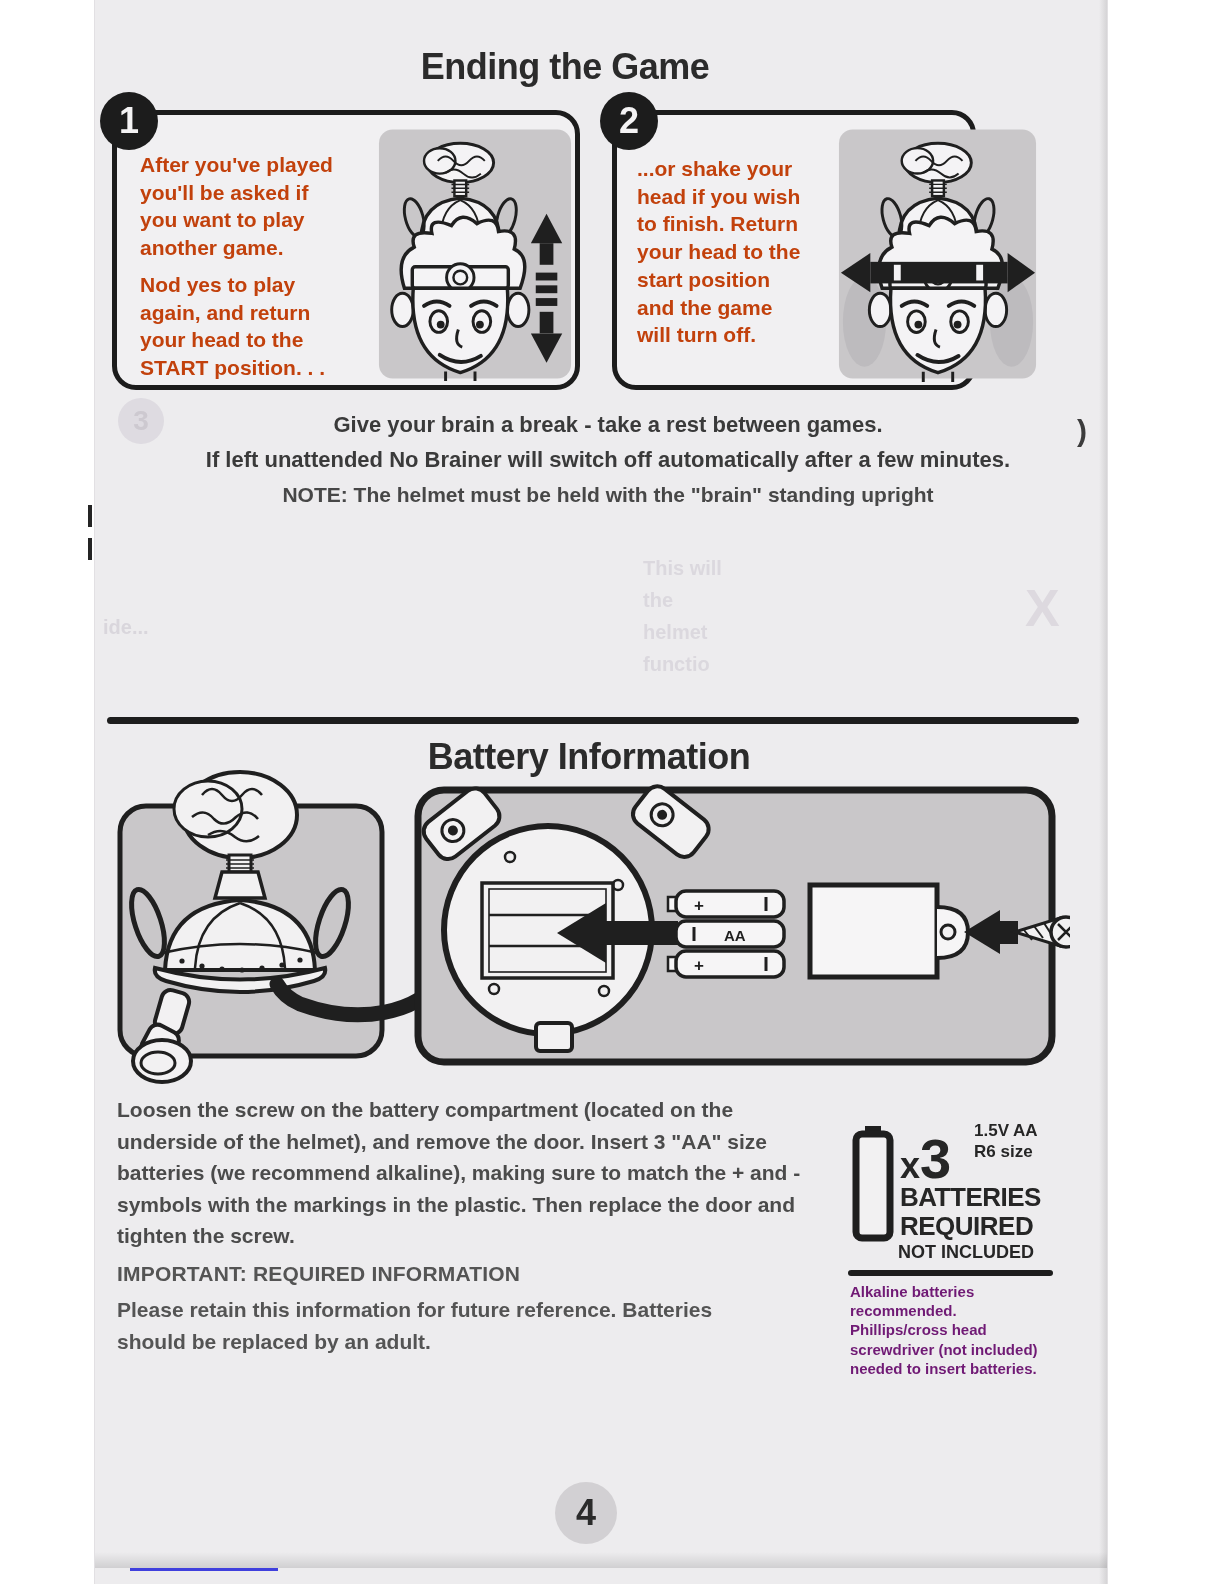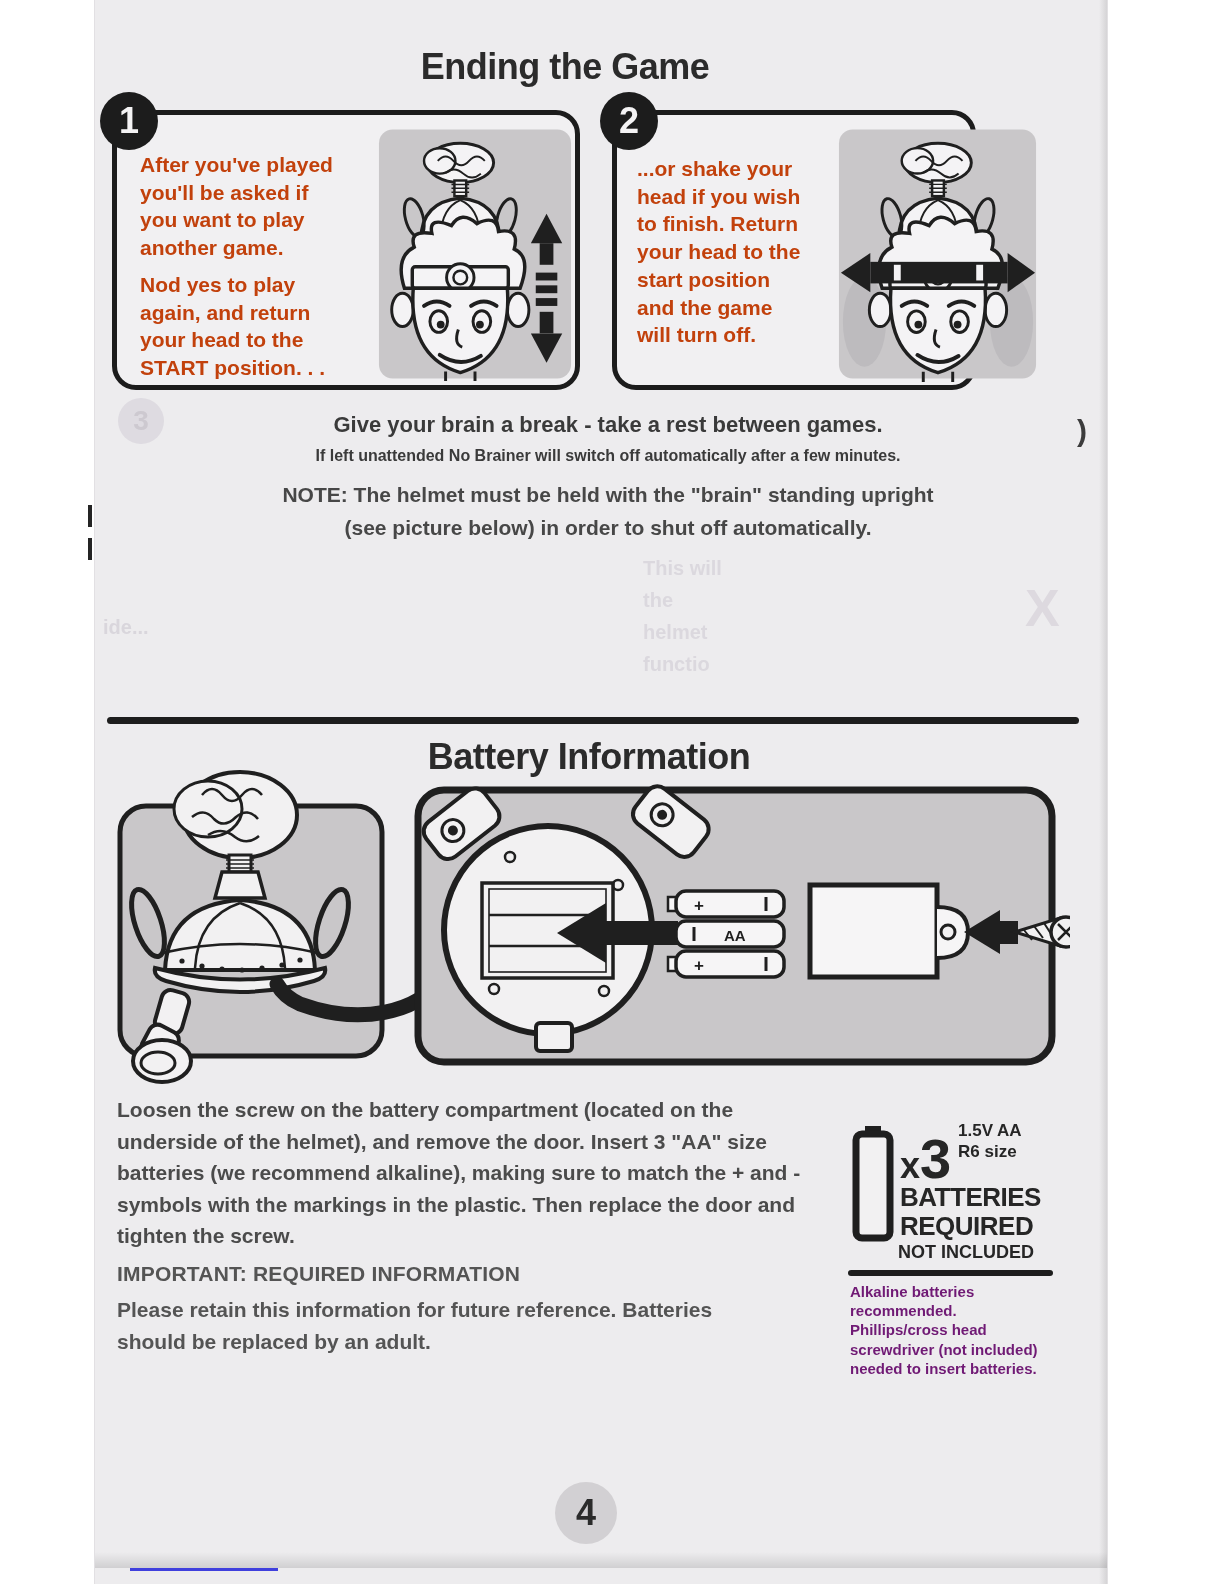--- a/index.html
+++ b/index.html
@@ -30,37 +30,37 @@
   .panel-text{position:absolute;font-size:21px;font-weight:700;color:#c2410c;line-height:1.32;}
   .p1a{left:23px;top:36px;width:235px;}
   .p1b{left:23px;top:156px;width:235px;}
   .p2a{left:20px;top:40px;width:215px;}
   .illo-box{position:absolute;}
   .illo1{left:260px;top:12px;}
   .illo2{left:220px;top:11px;}
 
   .center-line{position:absolute;left:0;width:1010px;text-align:center;font-weight:700;color:#3a3a3a;margin-left:8px;}
   .cl1{top:412px;font-size:22px;}
-  .cl2{top:447px;font-size:16px;}
+  .cl2{top:447px;font-size:22px;}
   .cl3{top:483px;font-size:21px;color:#474747;}
   .cl4{top:516px;font-size:21px;color:#474747;}
 
   .divider{position:absolute;left:12px;top:717px;width:972px;height:7px;background:#1d1d1d;border-radius:4px;}
 
   .instructions{position:absolute;left:22px;top:1094px;width:735px;font-size:21px;font-weight:700;
         color:#4b4b4b;line-height:1.5;}
   .important{position:absolute;left:22px;top:1262px;width:720px;color:#545454;}
   .important-title{font-size:21px;font-weight:800;margin-bottom:8px;letter-spacing:0.2px;}
   .important-text{font-size:21px;font-weight:800;line-height:1.5;}
 
   .badge{position:absolute;left:753px;top:1098px;width:215px;color:#262626;}
   .bat-x{position:absolute;left:52px;top:28px;font-weight:800;}
   .bat-x .x{font-size:36px;}
   .bat-x .n{font-size:56px;letter-spacing:-2px;}
-  .bat-specs{position:absolute;left:110px;top:22px;font-size:17px;font-weight:700;line-height:1.25;}
+  .bat-specs{position:absolute;left:126px;top:22px;font-size:17px;font-weight:700;line-height:1.25;}
   .req1{position:absolute;left:52px;top:84px;font-size:26px;font-weight:800;letter-spacing:-0.5px;}
   .req2{position:absolute;left:52px;top:113px;font-size:26px;font-weight:800;letter-spacing:-0.5px;}
   .req3{position:absolute;left:50px;top:144px;font-size:18px;font-weight:800;}
   .badge-rule{position:absolute;left:0px;top:172px;width:205px;height:6px;background:#1d1d1d;border-radius:3px;}
   .footnote{position:absolute;left:2px;top:184px;width:210px;font-size:15px;font-weight:700;
         color:#701a75;line-height:1.28;}
 
   .pagenum{position:absolute;left:460px;top:1482px;width:62px;height:62px;border-radius:50%;
         background:#d2d0d3;color:#2b2b2b;font-size:36px;font-weight:800;text-align:center;line-height:62px;}
   .blue-line{position:absolute;left:35px;top:1568px;width:148px;height:3px;background:#4040dd;}
@@ -211,21 +211,20 @@
             <rect x="58" y="140" width="7" height="16" fill="#f4f3f5"></rect>
             <rect x="142" y="140" width="7" height="16" fill="#f4f3f5"></rect>
           </g>
         </svg>
       </div>
     </div>
 
     <div class="center-line cl1">Give your brain a break - take a rest between games.</div>
     <div class="center-line cl2">If left unattended No Brainer will switch off automatically after a few minutes.</div>
     <div class="center-line cl3">NOTE:  The helmet must be held with the "brain" standing upright</div>
-    <div class="center-line cl4">(see picture below) in order to shut off automatically.</div>
 
     <div class="divider"></div>
 
     <div class="title-battery">Battery Information</div>
 
     <div style="position:absolute;left:15px;top:755px;">
       <svg width="960" height="330" viewBox="0 0 960 330">
 
         <rect x="10" y="51" width="262" height="250" rx="26" fill="#c9c7c9" stroke="#1f1f1f" stroke-width="5"></rect>
         <g stroke="#1f1f1f" fill="#f2f1f2">

